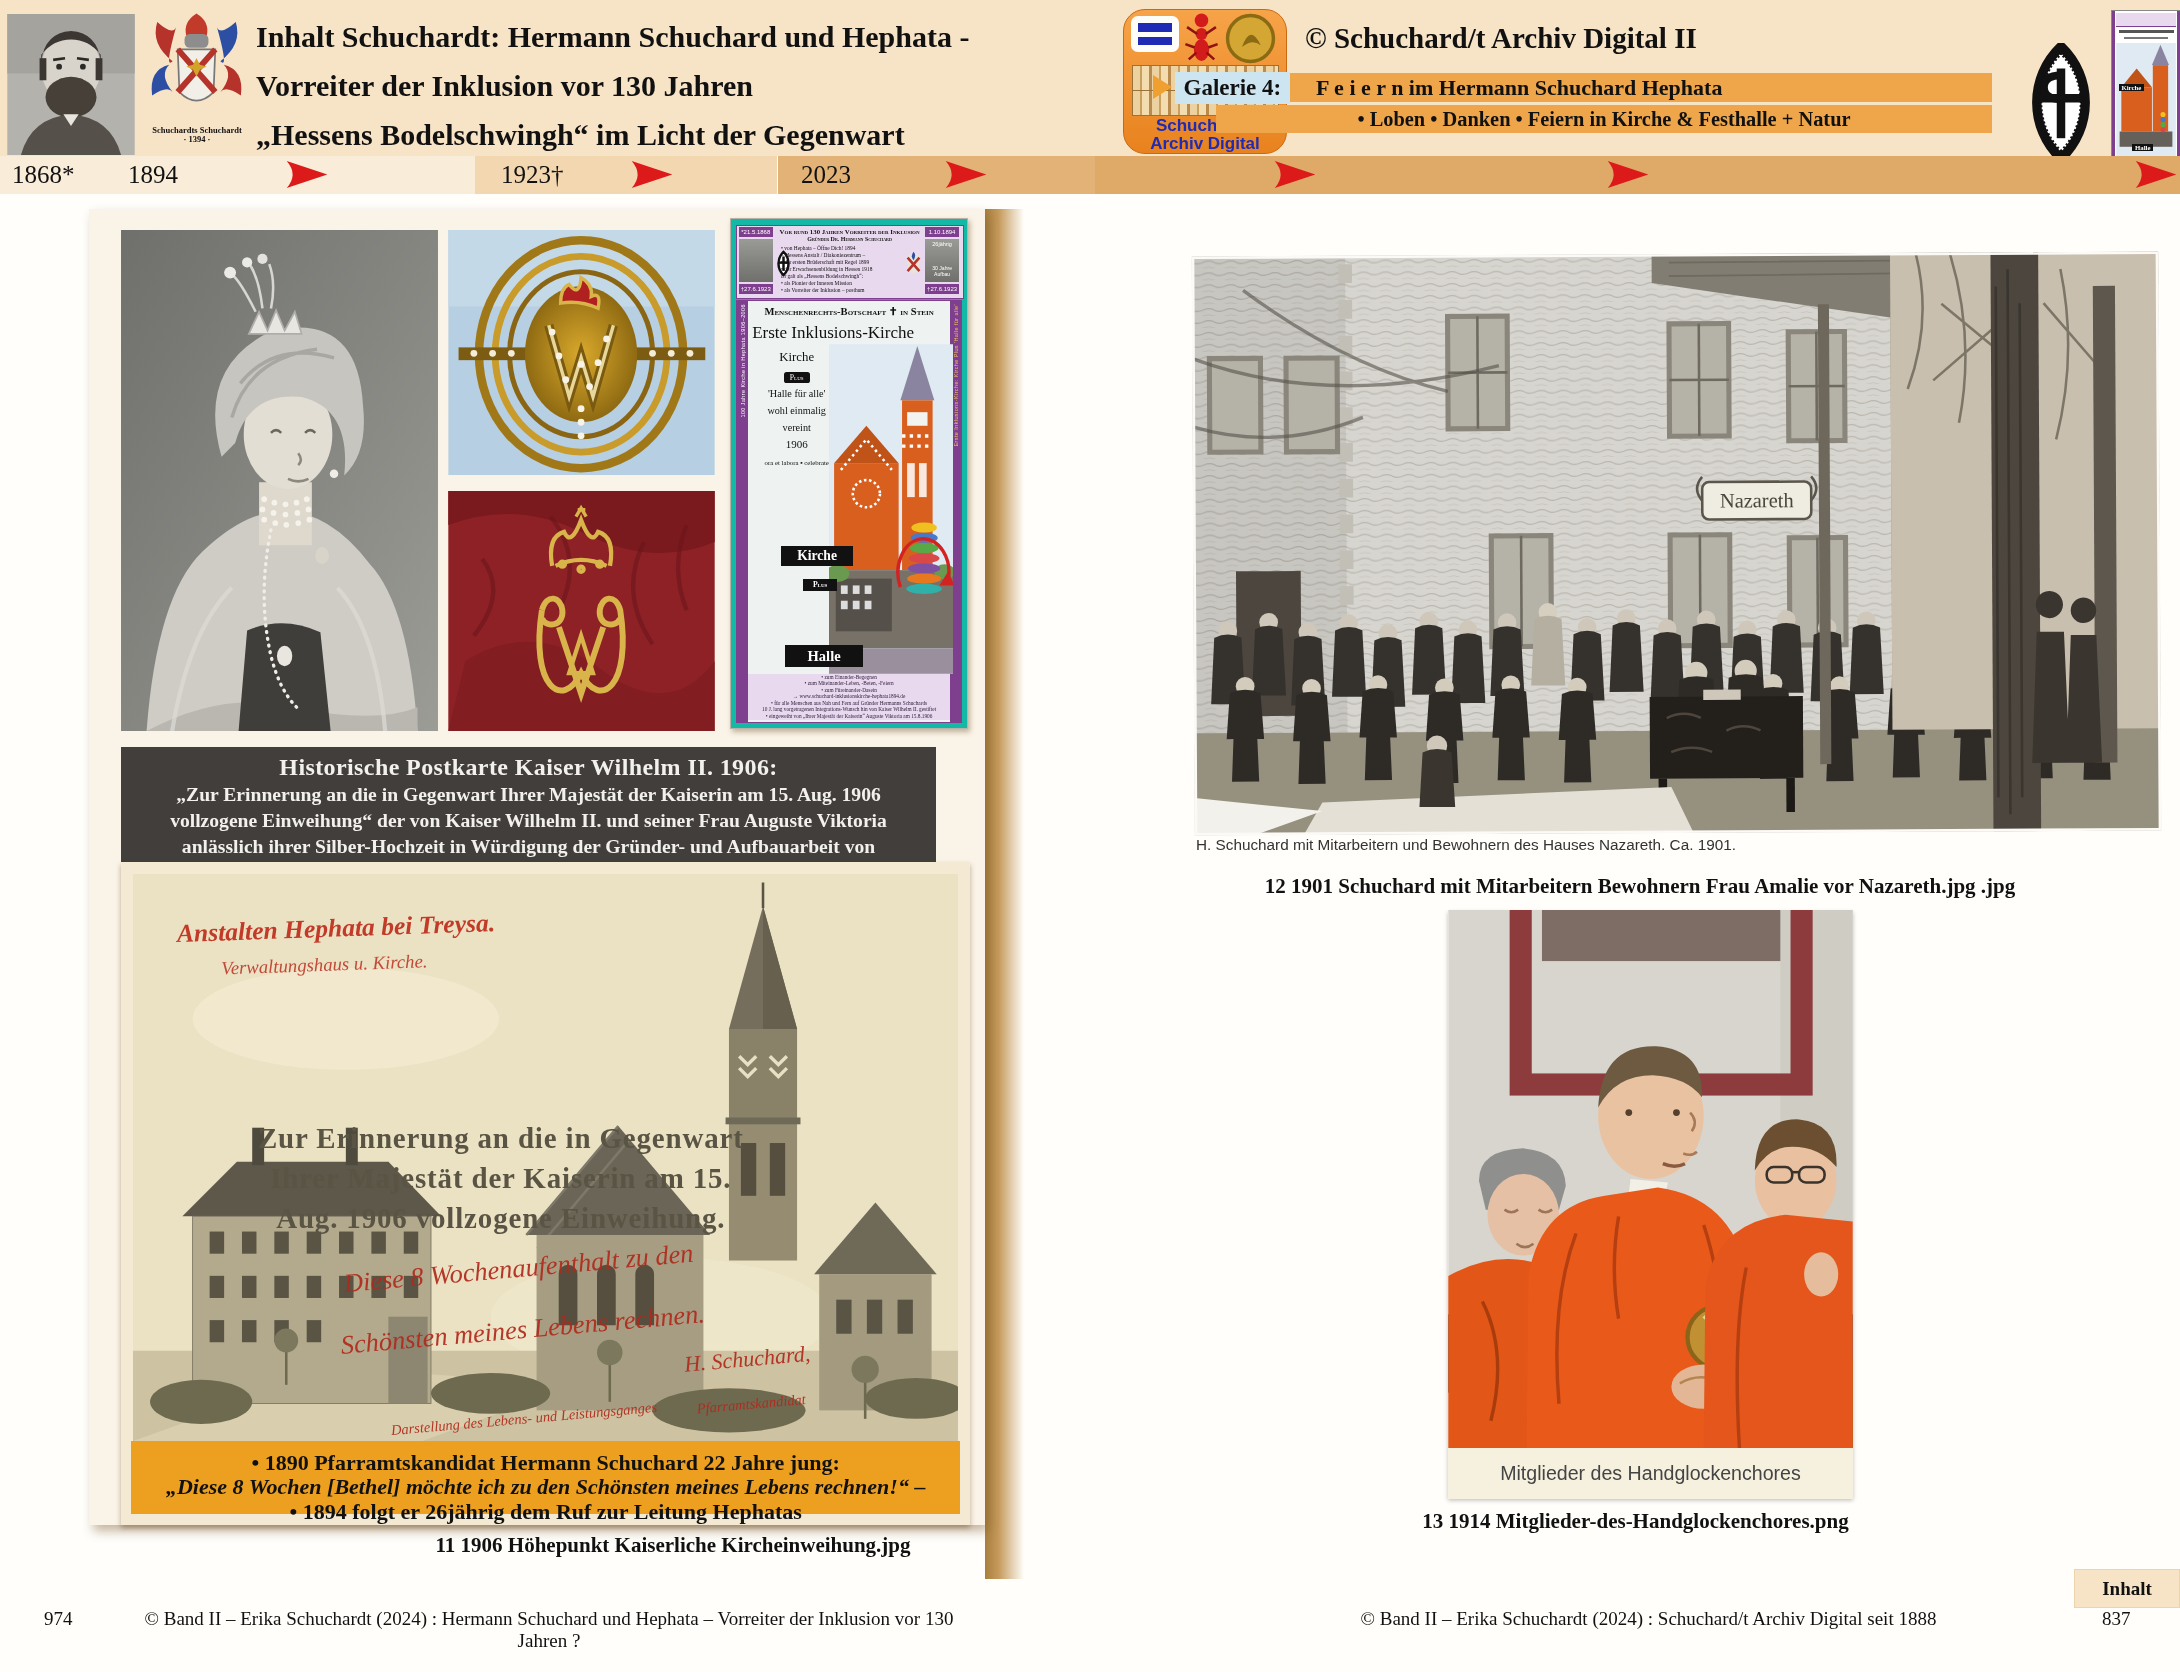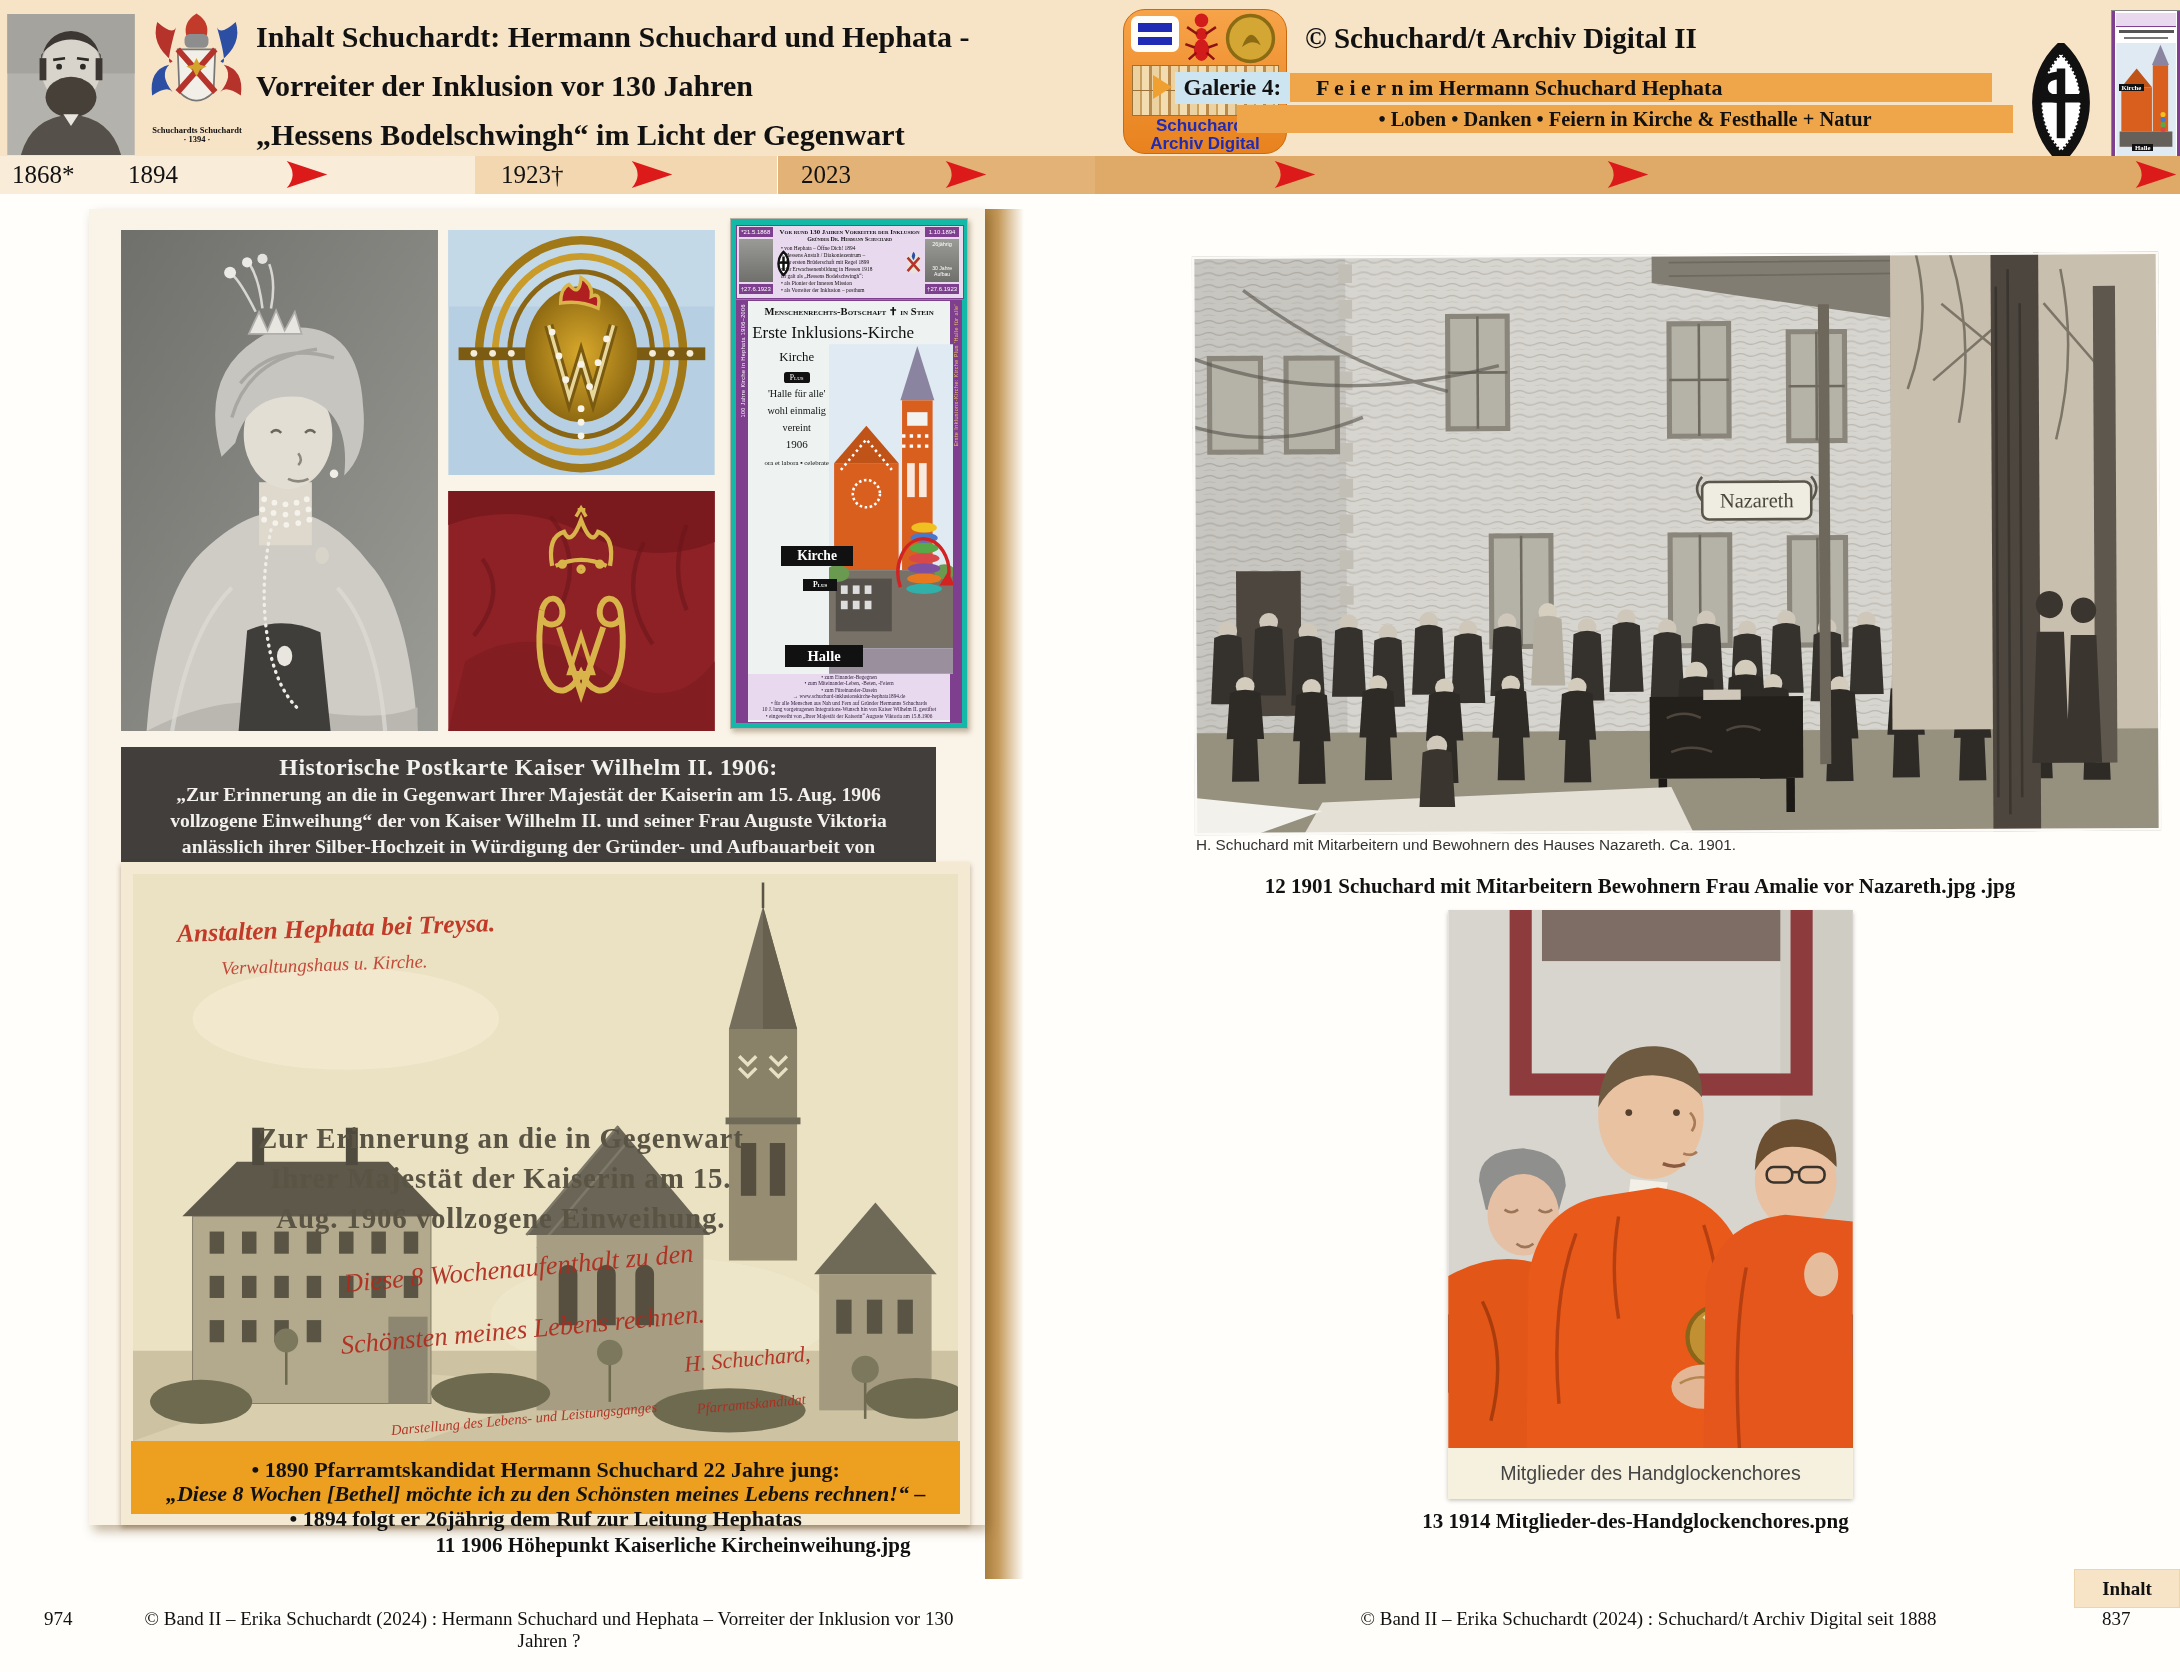--- a/index.html
+++ b/index.html
@@ -7,21 +7,21 @@
         font-family:"Liberation Serif",serif;color:#111;}
   .abs{position:absolute;}
 
   
   .hdr{left:0;top:0;width:2181px;height:156px;background:#f7e3c6;}
   .title-left{left:256px;top:12px;width:860px;font-weight:bold;font-size:30px;line-height:49px;}
   .crest-cap{left:135px;top:126px;width:124px;text-align:center;font-size:8.5px;font-weight:bold;line-height:9.4px;}
   .title-right{left:1305px;top:22px;width:698px;font-weight:bold;font-size:29px;}
   .gal-band{left:1216px;top:73px;width:776px;height:29px;background:#efa64a;}
   .gal-band2{left:1216px;top:105px;width:776px;height:28px;background:#efa64a;text-align:center;
-             font-weight:bold;font-size:20.4px;line-height:28px;margin-left:21px;}
+             font-weight:bold;font-size:20.4px;line-height:28px;}
   .gal-label{left:1175px;top:72px;background:#cde4f1;padding:0 8.5px;height:32px;line-height:32px;
              font-weight:bold;font-size:23px;}
   .gal-title{left:1316px;top:73px;font-weight:bold;font-size:22px;line-height:29px;}
   .gal-arrow{left:1153px;top:75px;width:0;height:0;border-left:19px solid #f0a030;
              border-top:12.8px solid transparent;border-bottom:12.8px solid transparent;}
   
   .logo{left:1123px;top:8.5px;width:162px;height:143px;border-radius:22px;
         background:linear-gradient(#f7a349,#e8821e);border:1.7px solid #c96a10;}
   .logo-eq{left:6.8px;top:6.8px;width:48px;height:36px;background:#fdfdfa;border-radius:6.8px;}
   .logo-eq i{position:absolute;left:6.8px;width:34px;height:8.5px;background:#1f2bb5;}
@@ -533,21 +533,21 @@
         </g>
         <g font-family="Liberation Serif,serif" font-style="italic" fill="#b02a1c" transform="rotate(-5 400 500)" opacity=".92">
           <text x="250" y="478" font-size="31">Diese 8 Wochenaufenthalt zu den</text>
           <text x="240" y="550" font-size="31">Schönsten meines Lebens rechnen.</text>
           <text x="640" y="606" font-size="26">H. Schuchard,</text>
           <text x="290" y="650" font-size="17">Darstellung des Lebens- und Leistungsganges</text>
           <text x="650" y="656" font-size="17">Pfarramtskandidat</text>
         </g>
       </svg>
       <div class="abs orange-cap">
-        <div class="l1" style="margin-top:16px">• 1890  Pfarramtskandidat Hermann Schuchard 22 Jahre jung:</div>
+        <div class="l1" style="margin-top:9px">• 1890  Pfarramtskandidat Hermann Schuchard 22 Jahre jung:</div>
         <div class="l2">„Diese 8 Wochen [Bethel] möchte ich zu den Schönsten meines Lebens rechnen!“ –</div>
         <div class="l3">• 1894  folgt er 26jährig dem Ruf zur Leitung Hephatas</div>
       </div>
     </div>
   </div>
 
   <div class="abs cap-serif" style="left:247px;top:1533px;width:852px">11 1906 Höhepunkt Kaiserliche Kircheinweihung.jpg</div>
 
   <svg class="abs" style="left:1193px;top:254px;transform:rotate(-0.3deg)" width="967" height="579" viewBox="0 0 1135 680">
     <defs>

